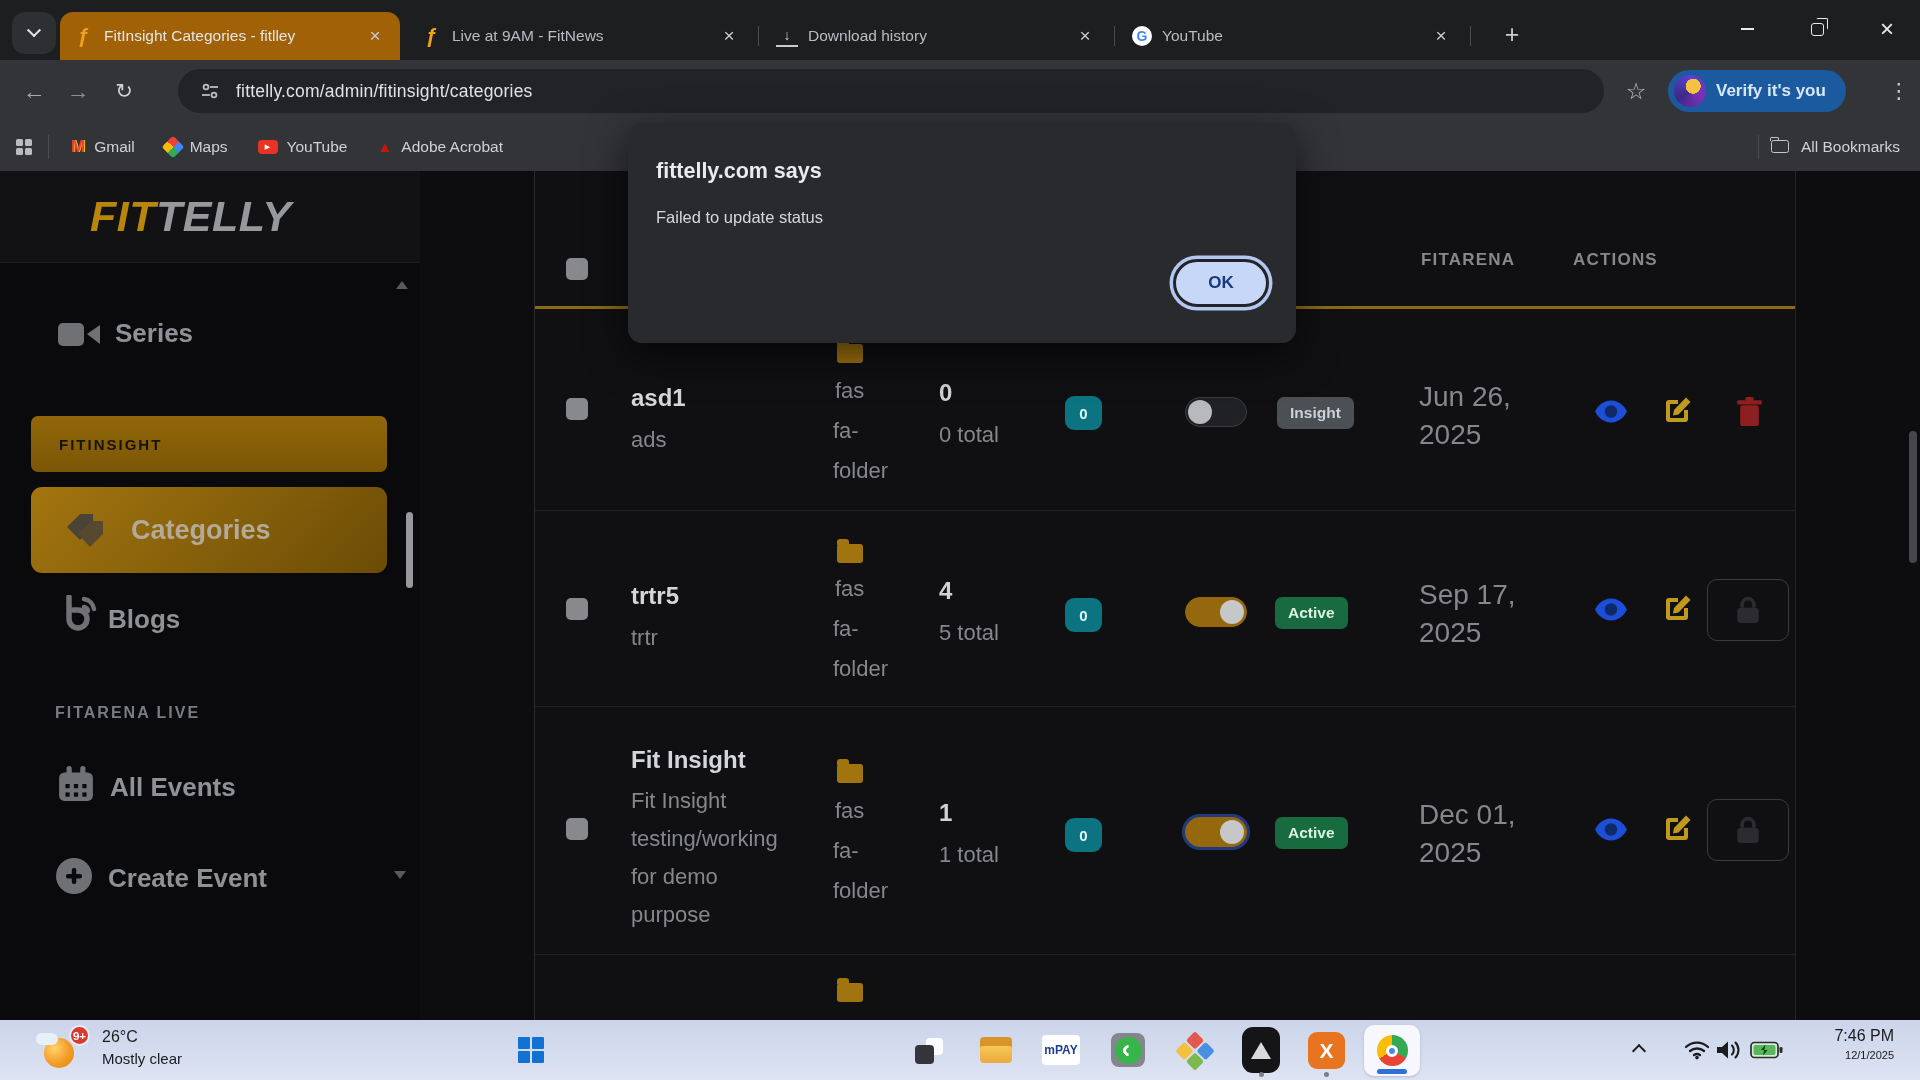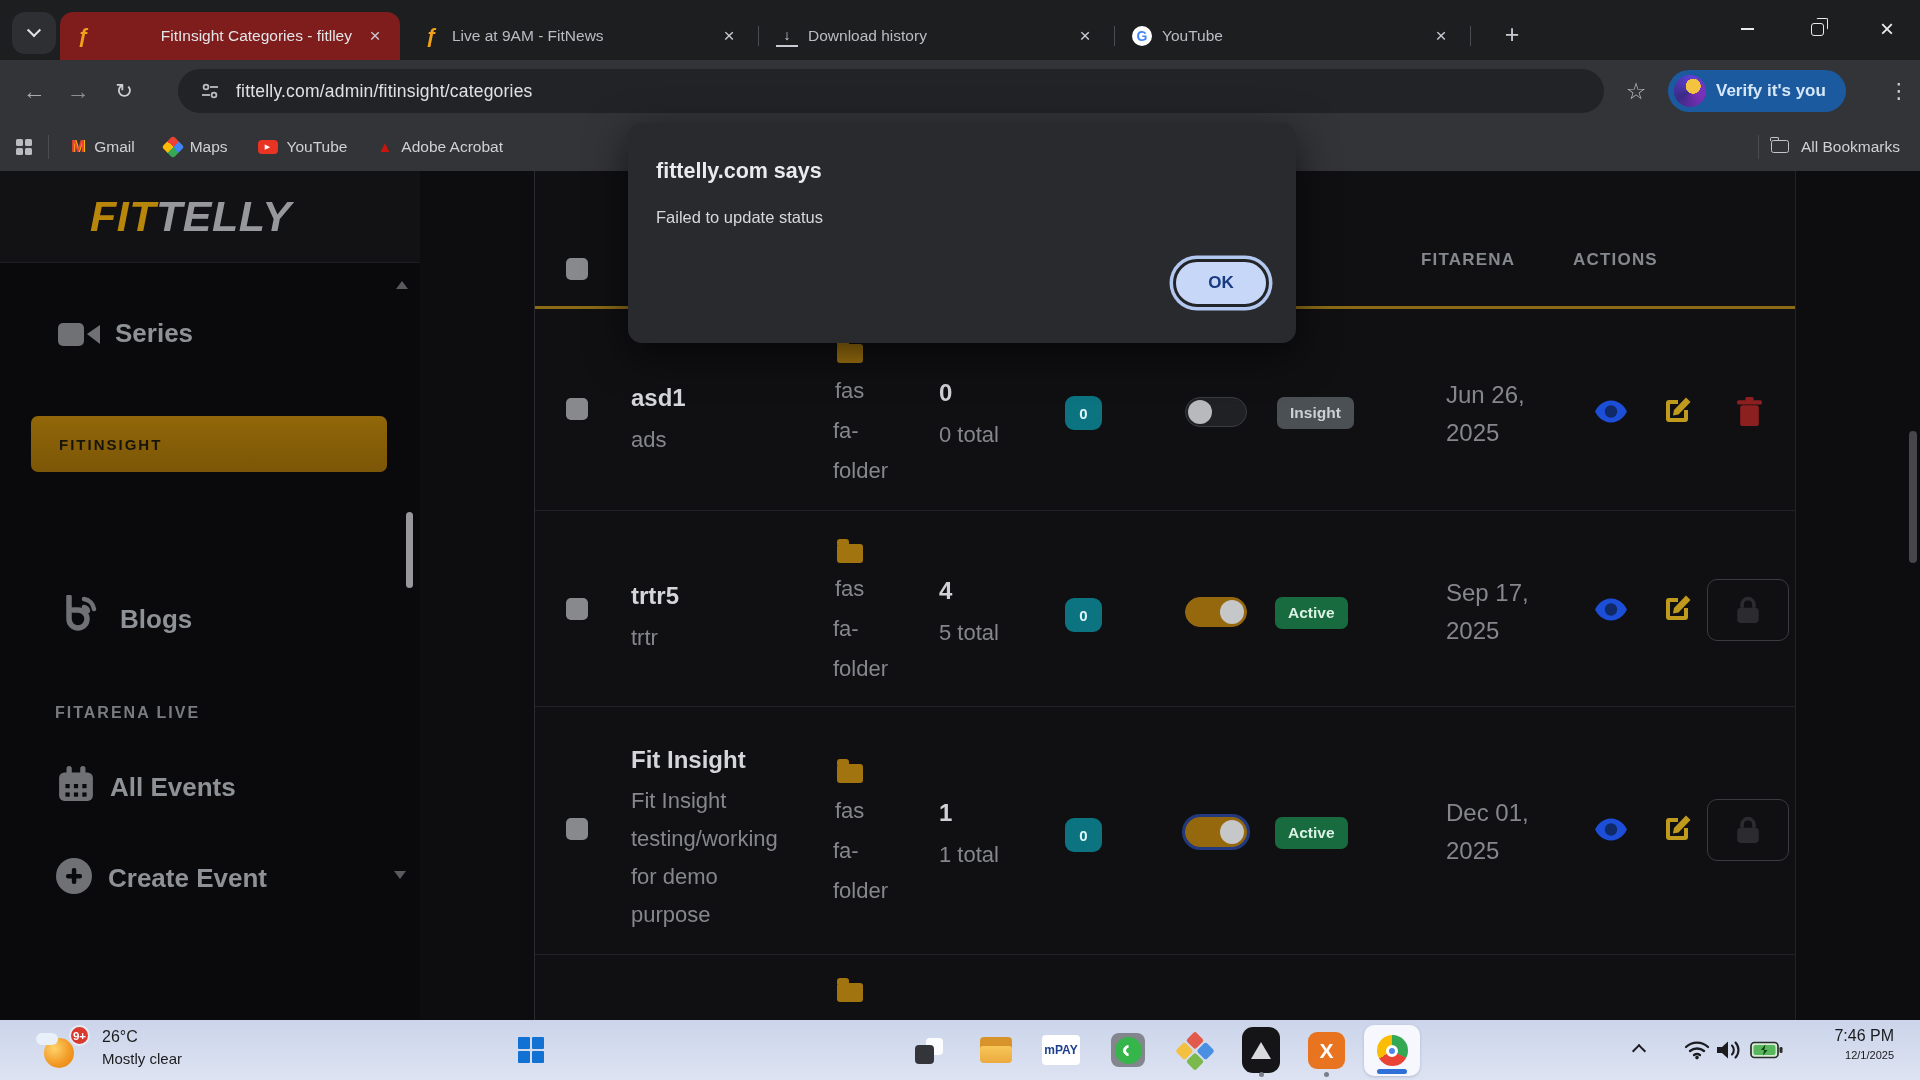--- a/index.html
+++ b/index.html
@@ -9,21 +9,21 @@
   .abs{position:absolute;}
 
   
   .tabstrip{position:absolute;top:0;left:0;right:0;height:60px;background:#1d1e20;}
   .tabsearch{position:absolute;left:12px;top:12px;width:44px;height:42px;border-radius:13px;
     background:#2e2f33;display:flex;align-items:center;justify-content:center;}
   .chevdown{width:10px;height:10px;border-right:2.2px solid #dfe2e6;border-bottom:2.2px solid #dfe2e6;
     transform:rotate(45deg) translate(-2px,-2px);}
   .tab{position:absolute;top:12px;height:48px;display:flex;align-items:center;padding:0 12px;
     border-radius:13px 13px 0 0;color:#b9bdc3;font-size:15.5px;}
-  .tab.active{background:#7f1d1d;color:#e3e5e8;text-align:right;}
+  .tab.active{background:#a16207;color:#e3e5e8;}
   .tab .title{flex:1;white-space:nowrap;overflow:hidden;text-overflow:ellipsis;margin:0 10px;}
   .tabclose{width:26px;height:26px;border-radius:50%;display:flex;align-items:center;
     justify-content:center;font-size:15px;color:#c7cad0;flex:none;}
   .tabclose::before{content:"\00d7";font-size:19px;}
   .favicon{width:22px;height:22px;flex:none;display:flex;align-items:center;justify-content:center;}
   .fit-fav::before{content:"\0192";color:#f0a11c;font-weight:700;font-style:italic;font-size:21px;}
   .dl-fav{color:#c7cad0;border-bottom:2.2px solid #c7cad0;padding-bottom:1px;line-height:1;}
   .dl-fav::before{content:"\2193";font-size:14px;font-weight:700;}
   .g-fav{width:20px;height:20px;border-radius:50%;background:#fff;color:#4285f4;font-weight:700;
     font-size:14px;display:flex;align-items:center;justify-content:center;}
@@ -105,21 +105,21 @@
     border-left:1px solid #2b2b30;border-right:1px solid #232327;overflow:hidden;}
   .colhead{position:absolute;font-size:17px;font-weight:800;letter-spacing:1.2px;color:#85888d;}
   .goldline{position:absolute;left:0;right:0;top:135px;height:3px;background:#8a6a15;}
   .rowsep{position:absolute;left:0;right:0;height:1px;background:#212126;}
   .cbx{position:absolute;width:22px;height:22px;border-radius:5px;background:#87898d;}
   .nm{position:absolute;font-weight:700;font-size:24px;color:#d4d6d9;}
   .sb{position:absolute;font-size:22px;color:#85878c;}
   .icl{position:absolute;font-size:22px;color:#85878c;}
   .ct{position:absolute;font-weight:700;font-size:24px;color:#cfd1d4;}
   .tt{position:absolute;font-size:22px;color:#85878c;}
-  .dt{position:absolute;font-size:24px;color:#85878c;margin-left:27px;}
+  .dt{position:absolute;font-size:28px;color:#85878c;}
   .tfolder{position:absolute;width:26px;height:19px;background:#a1740f;border-radius:3px;}
   .tfolder::before{content:"";position:absolute;top:-5px;left:0;width:12px;height:6px;
     background:#a1740f;border-radius:3px 3px 0 0;}
   .bt{position:absolute;width:37px;height:34px;border-radius:9px;background:#0c7380;color:#dff6f8;
     font-size:15px;font-weight:700;display:flex;align-items:center;justify-content:center;}
   .tog{position:absolute;width:62px;height:30px;border-radius:15px;background:#202124;
     border:1px solid #3b3d41;}
   .tog .knob{position:absolute;top:2px;width:24px;height:24px;border-radius:50%;background:#b7b9bc;left:2px;}
   .tog.on{background:#96680e;border-color:#96680e;}
   .tog.on .knob{left:auto;right:2px;background:#c6c7c9;}
@@ -315,30 +315,37 @@
             <rect x="0" y="4" width="26" height="23" rx="5" fill="#6f7175"></rect>
             <path d="M29 15 L42 6 L42 25 Z" fill="#6f7175"></path>
           </svg>
       </div>
       <div class="navitem" style="left:115px;top:147px;"><span>Series</span></div>
 
       <div class="goldbtn btn-fitinsight">
         <span>FITINSIGHT</span>
       </div>
 
+      <div class="goldbtn btn-categories">
+        <svg width="40" height="36" viewBox="0 0 40 36">
+          <path d="M2 15 L15 2 H28 V15 L15 28 Z" fill="#4a4336"></path>
+          <path d="M13 22 L26 9 H38 V22 L25 35 Z" fill="#55492f"></path>
+        </svg>
+        <span>Categories</span>
+      </div>
       <span class="sidescroll"></span>
 
       <div class="abs" style="left:60px;top:424px;">
         <svg width="38" height="40" viewBox="0 0 38 40">
           <path d="M9 2 v22 a9 9 0 1 0 9 -9 h-5" stroke="#6f7175" stroke-width="5.5" fill="none" stroke-linecap="round"></path>
           <path d="M24 4 a12 12 0 0 1 10 10" stroke="#6f7175" stroke-width="4.5" fill="none" stroke-linecap="round"></path>
           <path d="M24 12 a5 5 0 0 1 4 4" stroke="#6f7175" stroke-width="4.5" fill="none" stroke-linecap="round"></path>
         </svg>
       </div>
-      <div class="navitem" style="left:120px;top:433px;"><span>Blogs</span></div>
+      <div class="navitem" style="left:108px;top:433px;"><span>Blogs</span></div>
 
       <div class="sectionhead" style="left:55px;top:533px;">FITARENA LIVE</div>
 
       <div class="abs" style="left:57px;top:594px;">
         <svg width="38" height="38" viewBox="0 0 36 36">
           <rect x="2" y="7" width="32" height="27" rx="5" fill="#6f7175"></rect>
           <rect x="9" y="1" width="5" height="9" rx="2.5" fill="#6f7175"></rect>
           <rect x="22" y="1" width="5" height="9" rx="2.5" fill="#6f7175"></rect>
           <g fill="#0a0a0c">
               <rect x="8" y="18" width="4" height="4"></rect>

